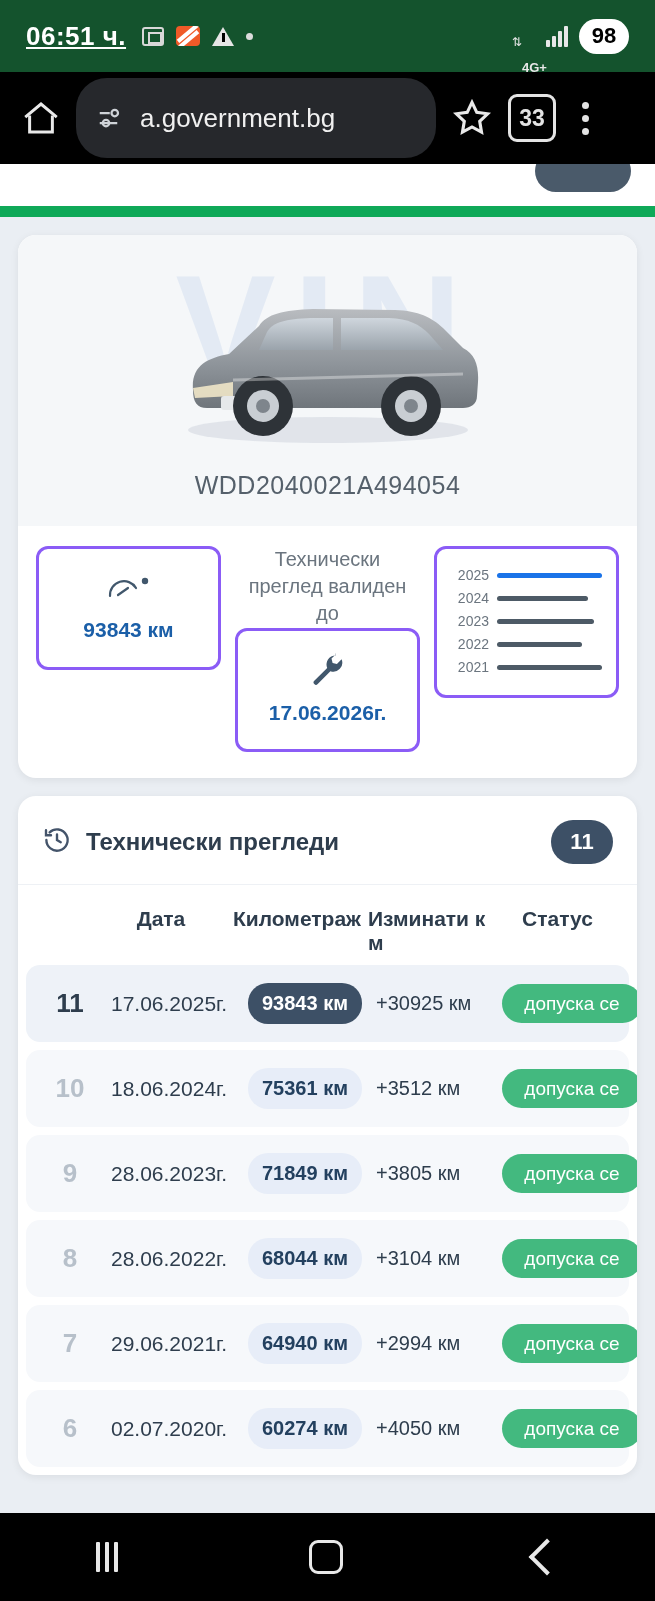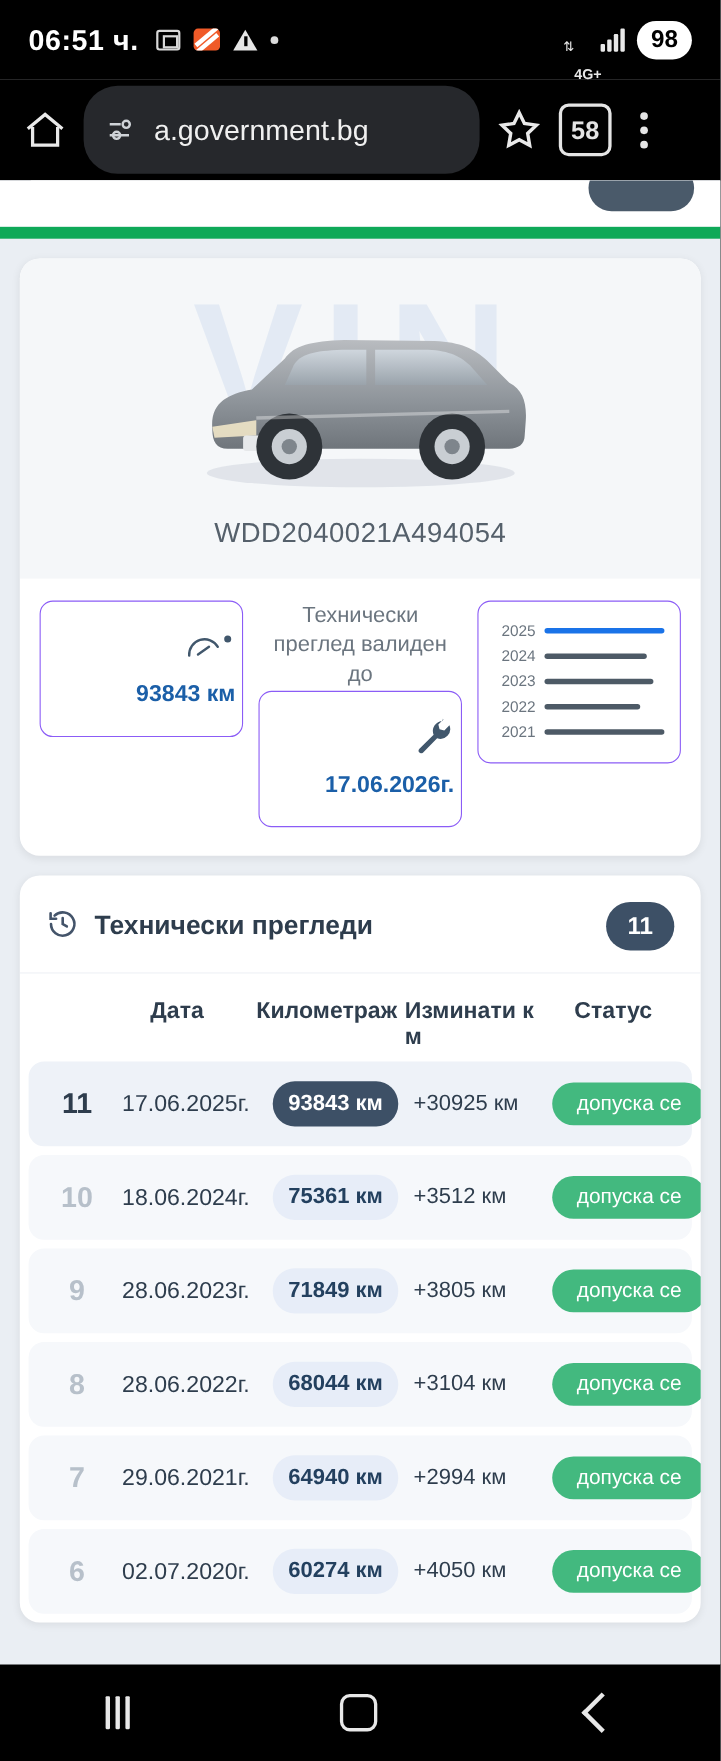--- a/index.html
+++ b/index.html
@@ -13,26 +13,27 @@
     position: relative;
     width: 655px; height: 1601px;
     background: #e9edf2;
     display: flex;
     flex-direction: column;
   }
 
   
   .statusbar {
     height: 72px;
-    background: #000000;
+    background: #14532d;
     color: #fff;
     display: flex;
     align-items: center;
     padding: 15px 26px;
     flex: none;
+    text-decoration: underline;
   }
   .sb-clock { font-size: 26px; font-weight: 600; letter-spacing: .5px; }
   .sb-icons-left { display: flex; align-items: center; gap: 12px; margin-left: 16px; }
   .sb-icon { display: inline-flex; align-items: center; justify-content: center; }
   .ic-box {
     width: 22px; height: 19px; border: 2px solid #d8d8d8; border-radius: 3px;
     position: relative;
   }
   .ic-box::after {
     content: ""; position: absolute; left: 4px; top: 3px; width: 10px; height: 8px;
@@ -139,22 +140,22 @@
 
   .stats {
     display: flex; padding: 20px 18px 26px; gap: 14px; align-items: flex-start;
   }
   .stat { flex: 1 1 0; text-align: center; }
   .stat-title {
     font-size: 20px; color: #6b757f; line-height: 1.35; min-height: 82px;
     display: flex; align-items: flex-start; justify-content: center; padding: 0 4px;
   }
   .stat-box {
-    border: 1px solid #8b5cf6; border-radius: 12px; padding: 14px 6px 16px;
-    display: flex; flex-direction: column; align-items: flex-end; gap: 12px;
+    border: 3px solid #8b5cf6; border-radius: 12px; padding: 14px 6px 16px;
+    display: flex; flex-direction: column; align-items: center; gap: 12px;
     min-height: 124px; justify-content: center;
   }
   .stat-value { font-size: 21px; font-weight: 700; color: #1b5fa8; }
   .stat-ic { color: #41576c; }
 
   
   .minichart { display: flex; flex-direction: column; gap: 7px; width: 100%; padding: 4px 8px; }
   .mc-row { display: flex; align-items: center; gap: 8px; }
   .mc-year { font-size: 14px; color: #6b757f; width: 38px; text-align: right; flex: none; }
   .mc-bar { height: 5px; border-radius: 3px; background: #4d5a66; }
@@ -266,21 +267,21 @@
       </span>
       <span class="omni-url">a.government.bg</span>
     </div>
 
     <span class="star-btn">
       <svg viewBox="0 0 24 24" fill="none" stroke="#e9e9e9" stroke-width="1.7">
         <path d="M12 3.5l2.6 5.4 5.9.8-4.3 4.1 1 5.9-5.2-2.8-5.2 2.8 1-5.9-4.3-4.1 5.9-.8z"></path>
       </svg>
     </span>
 
-    <span class="tabs-btn">58</span>
+    <span class="tabs-btn">33</span>
 
     <span class="kebab">
         <i></i>
         <i></i>
         <i></i>
       </span>
   </div>
 
   <div class="viewport">
 

